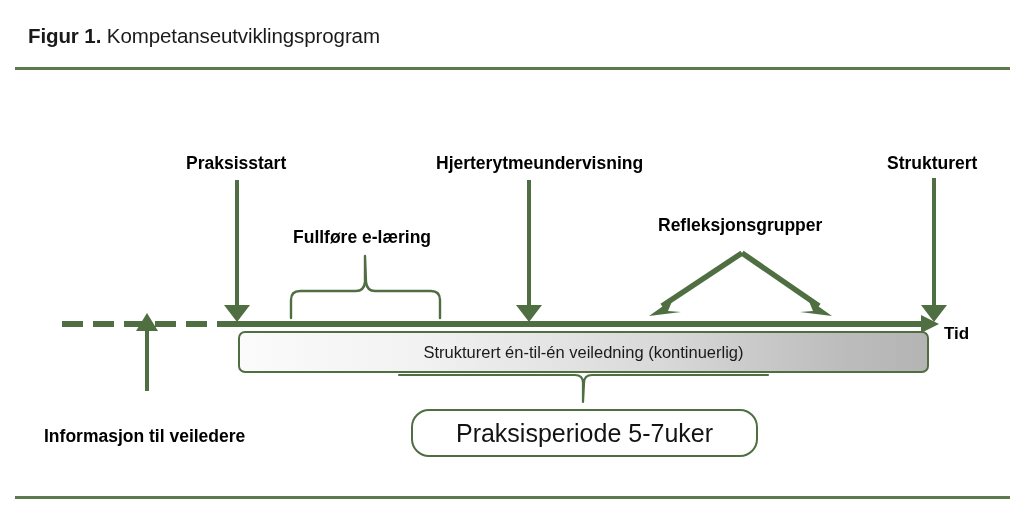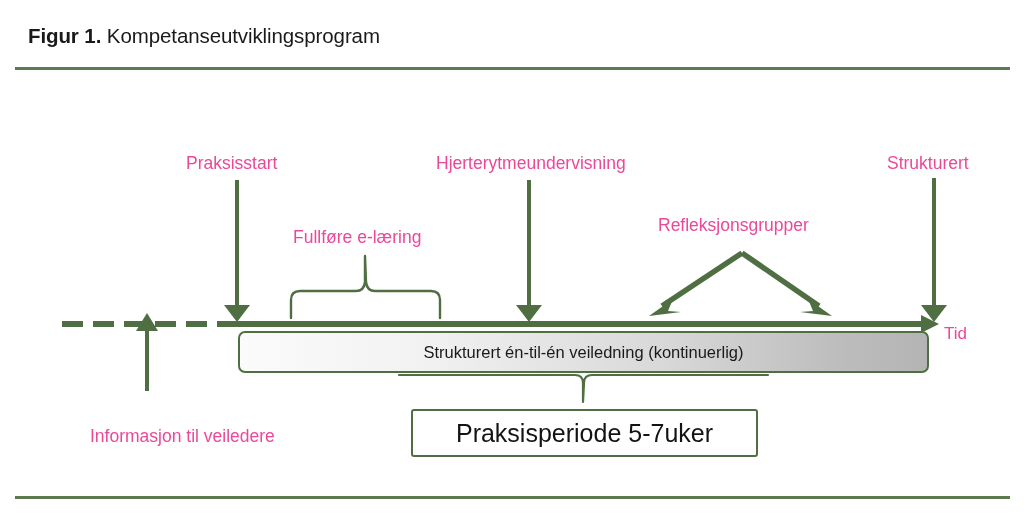--- a/index.html
+++ b/index.html
@@ -47,22 +47,23 @@
     width: 995px;
     height: 3px;
     background: #5c7a4e;
   }
 
   
   .dlabel {
     position: absolute;
     font-size: 17.5px;
     white-space: nowrap;
-    color: #ec4899;
+    color: #000000;
     line-height: 1.1;
+    font-weight: bold;
   }
 
   
   #timeline-dashed {
     position: absolute;
     left: 62px;
     top: 321px;
     width: 176px;
     height: 6px;
     background: repeating-linear-gradient(
@@ -170,21 +171,21 @@
   }
 
   
   #praksisperiode-box {
     position: absolute;
     left: 411px;
     top: 409px;
     width: 347px;
     height: 48px;
     border: 2px solid #4f6f43;
-    border-radius: 3px;
+    border-radius: 18px;
     background: #ffffff;
     box-sizing: border-box;
     display: flex;
     align-items: center;
     justify-content: center;
   }
   #praksisperiode-label {
     font-size: 25px;
     color: #131313;
     white-space: nowrap;
@@ -202,21 +203,21 @@
 <div class="dlabel" style="left:186px; top:154px;">Praksisstart</div>
 
 <div class="dlabel" style="left:436px; top:154px;">Hjerterytmeundervisning</div>
 
 <div class="dlabel" style="left:887px; top:154px;">Strukturert</div>
 
 <div class="dlabel" style="left:293px; top:228px;">Fullføre e-læring</div>
 
 <div class="dlabel" style="left:658px; top:216px;">Refleksjonsgrupper</div>
 
-<div class="dlabel" style="left:44px; top:427px;margin-left:46px;">Informasjon til veiledere</div>
+<div class="dlabel" style="left:44px; top:427px;">Informasjon til veiledere</div>
 
 <div class="dlabel" style="left:944px; top:325px; font-size:17px;">Tid</div>
 
 <div id="timeline-dashed"></div>
 <div id="timeline-solid"></div>
 <div id="timeline-arrowhead"></div>
 
 <div class="vdown" id="arrow-praksisstart" style="left:224px; top:180px; height:142px;">
   <div class="shaft" style="height:126px;"></div>
   <div class="head" style="top:125px;"></div>

